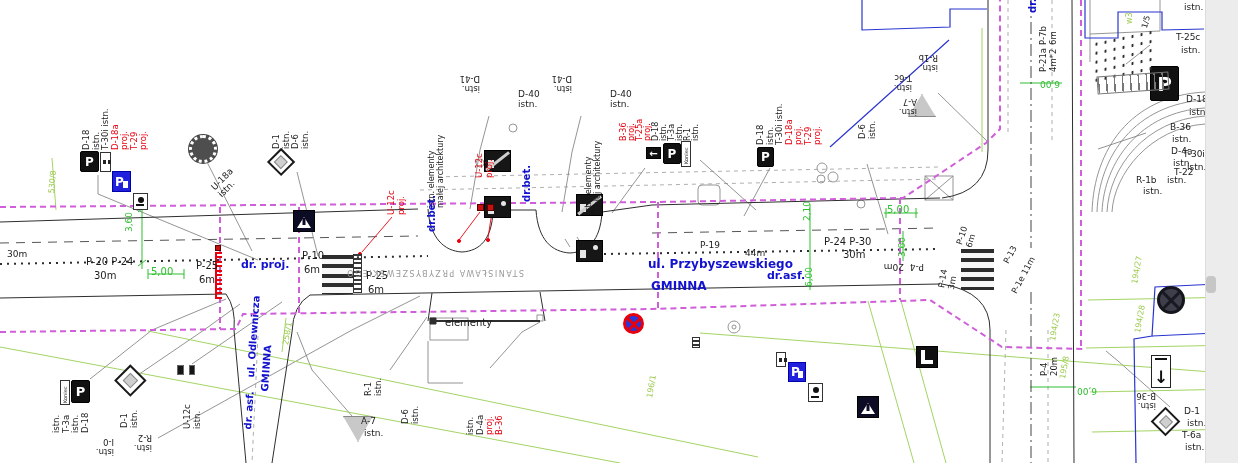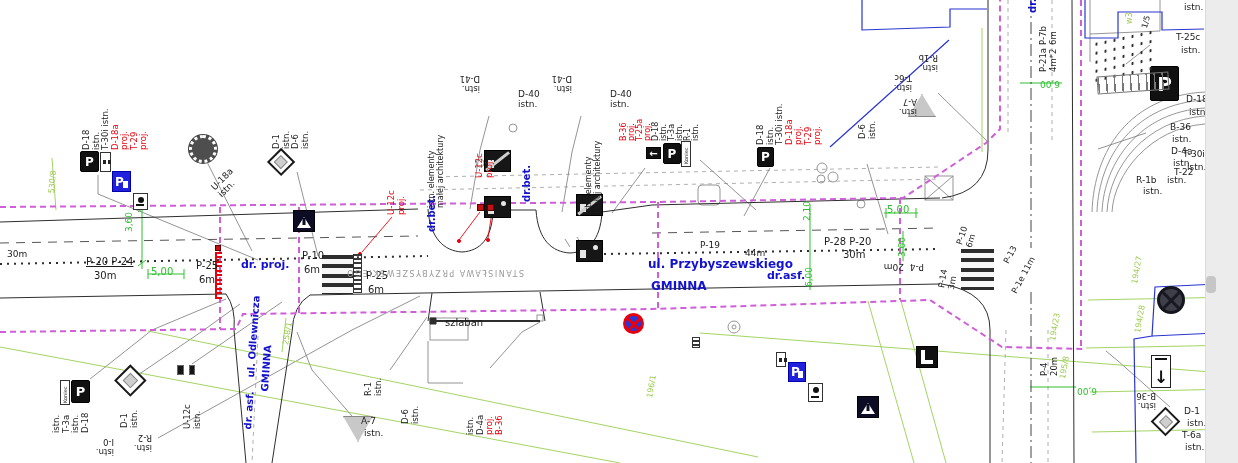--- a/index.html
+++ b/index.html
@@ -320,39 +320,39 @@
       <div class="lbl c-k" style="left: 52px; top: 433px; font-size: 8.5px; line-height: 9.5px; transform: rotate(-90deg);"><div class="c-k">istn.</div><div class="c-k">T-3a</div><div class="c-k">istn.</div><div class="c-k">D-18</div></div>
       <div class="lbl c-k" style="left: 120px; top: 428px; font-size: 8.5px; line-height: 9.5px; transform: rotate(-90deg);"><div class="c-k">D-1</div><div class="c-k">istn.</div></div>
       <div class="lbl c-k" style="left: 183px; top: 429px; font-size: 8.5px; line-height: 9.5px; transform: rotate(-90deg);"><div class="c-k">U-12c</div><div class="c-k">istn.</div></div>
       <div class="lbl c-k" style="left: 152px; top: 452px; font-size: 8.5px; line-height: 9.5px; transform: rotate(180deg);"><div class="c-k">istn.</div><div class="c-k">R-2</div></div>
       <div class="lbl c-k" style="left: 114px; top: 456px; font-size: 8.5px; line-height: 9.5px; transform: rotate(180deg);"><div class="c-k">istn.</div><div class="c-k">I-0</div></div>
       <div class="lbl c-k" style="left: 364px; top: 396px; font-size: 8.5px; line-height: 9.5px; transform: rotate(-90deg);"><div class="c-k">R-1</div><div class="c-k">istn.</div></div>
       <div class="lbl c-k" style="left: 401px; top: 424px; font-size: 8.5px; line-height: 9.5px; transform: rotate(-90deg);"><div class="c-k">D-6</div><div class="c-k">istn.</div></div>
       <div class="lbl c-k" style="left: 466px; top: 435px; font-size: 8.5px; line-height: 9.5px; transform: rotate(-90deg);"><div class="c-k">istn.</div><div class="c-k">D-4a</div><div class="c-r">proj.</div><div class="c-r">B-36</div></div>
       <div class="lbl c-k" style="left: 361px; top: 416px; font-size: 9px; line-height: 10px;">A-7</div>
       <div class="lbl c-k" style="left: 364px; top: 428px; font-size: 9px; line-height: 10px;">istn.</div>
-      <div class="lbl c-k" style="left: 86px; top: 256px; font-size: 10px; line-height: 11px; text-decoration: underline;">P-20 P-24</div>
+      <div class="lbl c-k" style="left: 86px; top: 256px; font-size: 10px; line-height: 11px;">P-20 P-24</div>
       <div class="lbl c-k" style="left: 94px; top: 270px; font-size: 10px; line-height: 11px;">30m</div>
       <div class="lbl c-g" style="left: 151px; top: 266px; font-size: 10px; line-height: 11px;">5,00</div>
       <div class="lbl c-k" style="left: 196px; top: 260px; font-size: 10px; line-height: 11px;">P-25</div>
       <div class="lbl c-k" style="left: 199px; top: 274px; font-size: 10px; line-height: 11px;">6m</div>
       <div class="lbl c-b" style="left: 241px; top: 259px; font-size: 11px; line-height: 12px;">dr. proj.</div>
       <div class="lbl c-k" style="left: 302px; top: 250px; font-size: 10px; line-height: 11px;">P-10</div>
       <div class="lbl c-k" style="left: 304px; top: 264px; font-size: 10px; line-height: 11px;">6m</div>
       <div class="lbl c-k" style="left: 366px; top: 270px; font-size: 10px; line-height: 11px;">P-25</div>
       <div class="lbl c-k" style="left: 368px; top: 284px; font-size: 10px; line-height: 11px;">6m</div>
       <div class="lbl c-gy" style="left: 524px; top: 277px; font-size: 8px; line-height: 9px; transform: rotate(180deg);">STANISŁAWA PRZYBYSZEWSKIEGO</div>
       <div class="lbl c-k" style="left: 700px; top: 240px; font-size: 9px; line-height: 10px;">P-19</div>
       <div class="lbl c-k" style="left: 745px; top: 248px; font-size: 9px; line-height: 10px;">44m</div>
       <div class="lbl c-b" style="left: 648px; top: 258px; font-size: 12px; line-height: 13px;">ul. Przybyszewskiego</div>
       <div class="lbl c-b" style="left: 651px; top: 280px; font-size: 12px; line-height: 13px;">GMINNA</div>
       <div class="lbl c-b" style="left: 767px; top: 270px; font-size: 11px; line-height: 12px;">dr.asf.</div>
-      <div class="lbl c-k" style="left: 824px; top: 236px; font-size: 10px; line-height: 11px;">P-28 P-20</div>
+      <div class="lbl c-k" style="left: 824px; top: 236px; font-size: 10px; line-height: 11px;">P-24 P-30</div>
       <div class="lbl c-k" style="left: 843px; top: 249px; font-size: 10px; line-height: 11px;">30m</div>
-      <div class="lbl c-k" style="left: 445px; top: 317px; font-size: 10px; line-height: 11px;">szlaban</div>
+      <div class="lbl c-k" style="left: 445px; top: 317px; font-size: 10px; line-height: 11px;">elementy</div>
       <div class="lbl c-g" style="left: 124px; top: 232px; font-size: 9px; line-height: 10px; transform: rotate(-90deg);">3,60</div>
       <div class="lbl c-g" style="left: 802px; top: 221px; font-size: 9px; line-height: 10px; transform: rotate(-90deg);">2,10</div>
       <div class="lbl c-g" style="left: 804px; top: 287px; font-size: 9px; line-height: 10px; transform: rotate(-90deg);">6,00</div>
       <div class="lbl c-g" style="left: 887px; top: 204px; font-size: 10px; line-height: 11px;">5,00</div>
       <div class="lbl c-g" style="left: 897px; top: 257px; font-size: 9px; line-height: 10px; transform: rotate(-90deg);">3,60</div>
       <div class="lbl c-g" style="left: 1097px; top: 396px; font-size: 9px; line-height: 10px; transform: rotate(180deg);">6,00</div>
       <div class="lbl c-g" style="left: 1060px; top: 89px; font-size: 9px; line-height: 10px; transform: rotate(180deg);">6,00</div>
       <div class="lbl c-k" style="left: 955px; top: 243px; font-size: 8.5px; line-height: 9.5px; transform: rotate(-72deg);"><div class="c-k">P-10</div><div class="c-k">6m</div></div>
       <div class="lbl c-k" style="left: 924px; top: 272px; font-size: 9px; line-height: 10px; transform: rotate(180deg);">P-4  20m</div>
       <div class="lbl c-k" style="left: 937px; top: 287px; font-size: 8.5px; line-height: 9.5px; transform: rotate(-80deg);"><div class="c-k">P-14</div><div class="c-k">3m</div></div>

